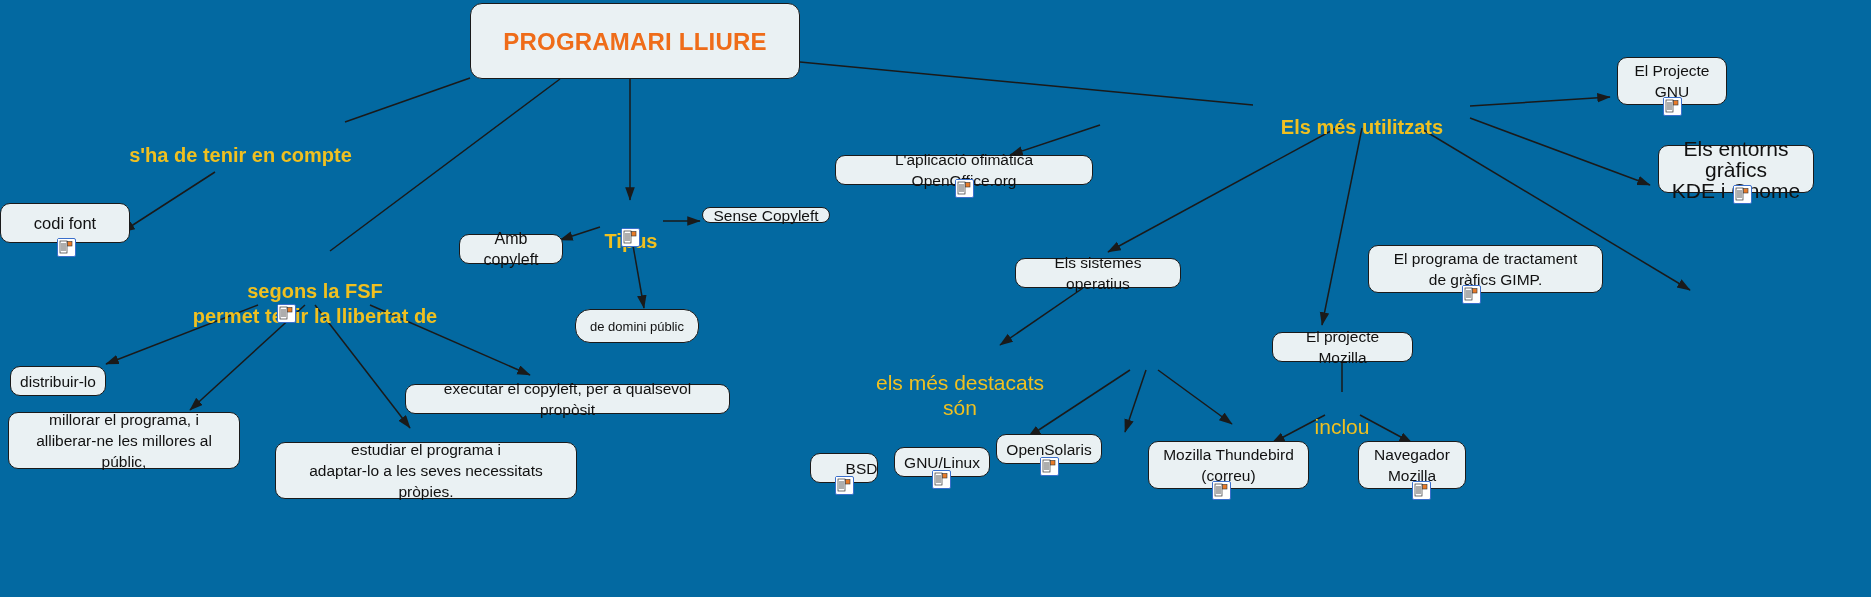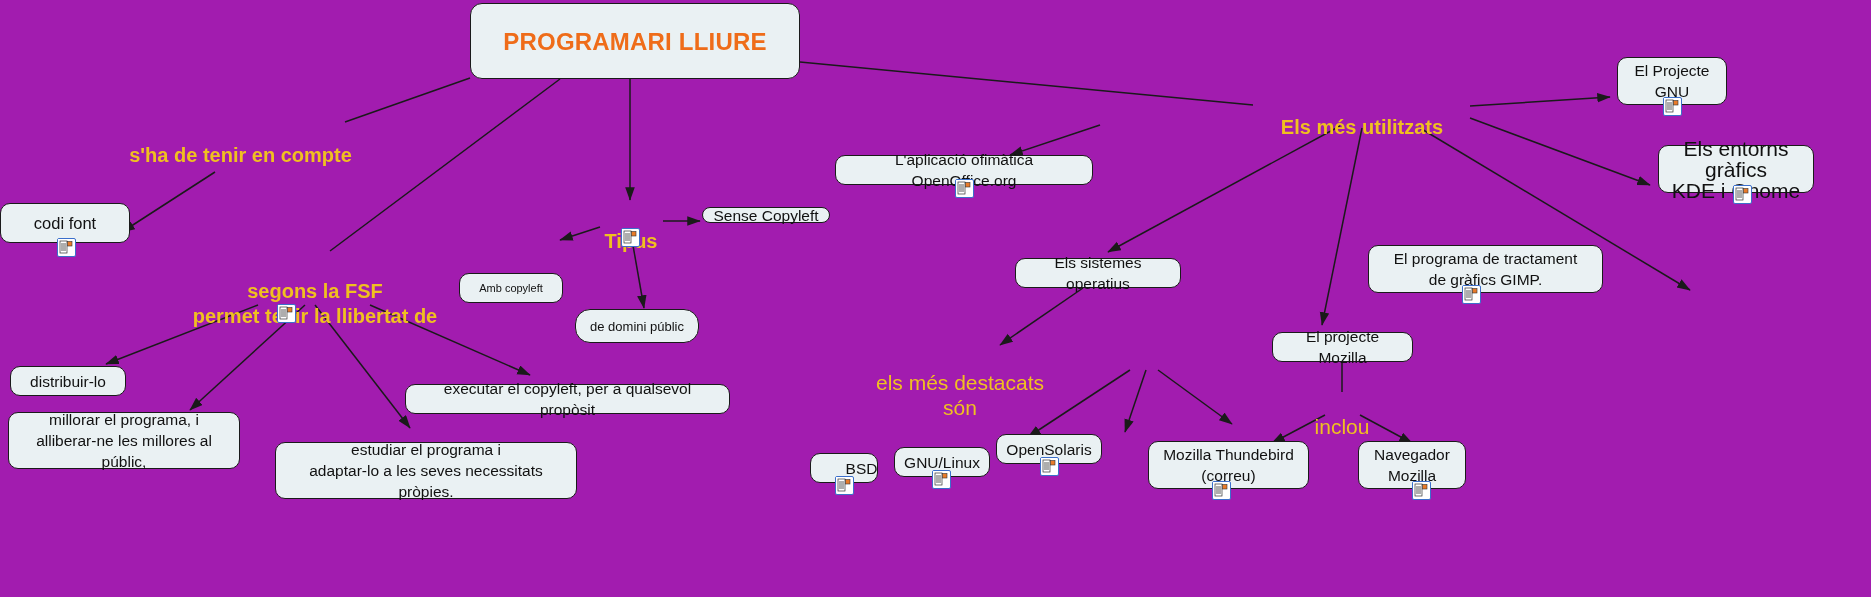--- a/index.html
+++ b/index.html
@@ -1,20 +1,20 @@
 <!DOCTYPE html>
 <html><head>
 <meta charset="utf-8">
 <style>
   html,body{margin:0;padding:0;background:#ffffff;}
   #canvas{
     position:relative;
     width:1871px;
     height:597px;
-    background:#a21caf;
+    background:#0369a1;
     font-family:"Liberation Sans", sans-serif;
     overflow:hidden;
   }
   #edges{position:absolute;left:0;top:0;width:1871px;height:597px;pointer-events:none;}
   .node{
     position:absolute;
     box-sizing:border-box;
     background:#eaf1f3;
     border:1.4px solid #1a1a1a;
     border-radius:10px;
@@ -157,21 +157,21 @@
         <g stroke="#333" stroke-width="0.8">
           <line x1="3" y1="5" x2="8" y2="5"></line>
           <line x1="3" y1="7" x2="8" y2="7"></line>
           <line x1="3" y1="9" x2="8" y2="9"></line>
           <line x1="3" y1="11" x2="8" y2="11"></line>
         </g>
         <rect x="9.5" y="2.5" width="4.5" height="4.5" fill="#e87b2a" stroke="#333" stroke-width="0.6"></rect>
       </svg>
   </span>
 
-  <div class="node" style="left:10px;top:366px;width:116px;height:30px;font-size:15.5px;">
+  <div class="node" style="left:10px;top:366px;width:96px;height:30px;font-size:15.5px;">
     <span>distribuir-lo</span>
   </div>
 
   <div class="node" style="left:8px;top:412px;width:232px;height:57px;font-size:15.5px;">
     <span>millorar el programa, i
 alliberar-ne les millores al públic,</span>
   </div>
 
   <div class="node" style="left:275px;top:442px;width:302px;height:57px;font-size:15.5px;">
     <span>estudiar el programa i
@@ -192,21 +192,21 @@
         <g stroke="#333" stroke-width="0.8">
           <line x1="3" y1="5" x2="8" y2="5"></line>
           <line x1="3" y1="7" x2="8" y2="7"></line>
           <line x1="3" y1="9" x2="8" y2="9"></line>
           <line x1="3" y1="11" x2="8" y2="11"></line>
         </g>
         <rect x="9.5" y="2.5" width="4.5" height="4.5" fill="#e87b2a" stroke="#333" stroke-width="0.6"></rect>
       </svg>
   </span>
 
-  <div class="node" style="left:459px;top:234px;width:104px;height:30px;font-size:11px;margin-top:39px;">
+  <div class="node" style="left:459px;top:234px;width:104px;height:30px;font-size:16px;">
     <span>Amb copyleft</span>
   </div>
 
   <div class="node" style="left:702px;top:207px;width:128px;height:16px;font-size:15.5px;">
     <span>Sense Copyleft</span>
   </div>
 
   <div class="node" style="left:575px;top:309px;width:124px;height:34px;font-size:13px;border-radius:15px;">
     <span>de domini públic</span>
   </div>

